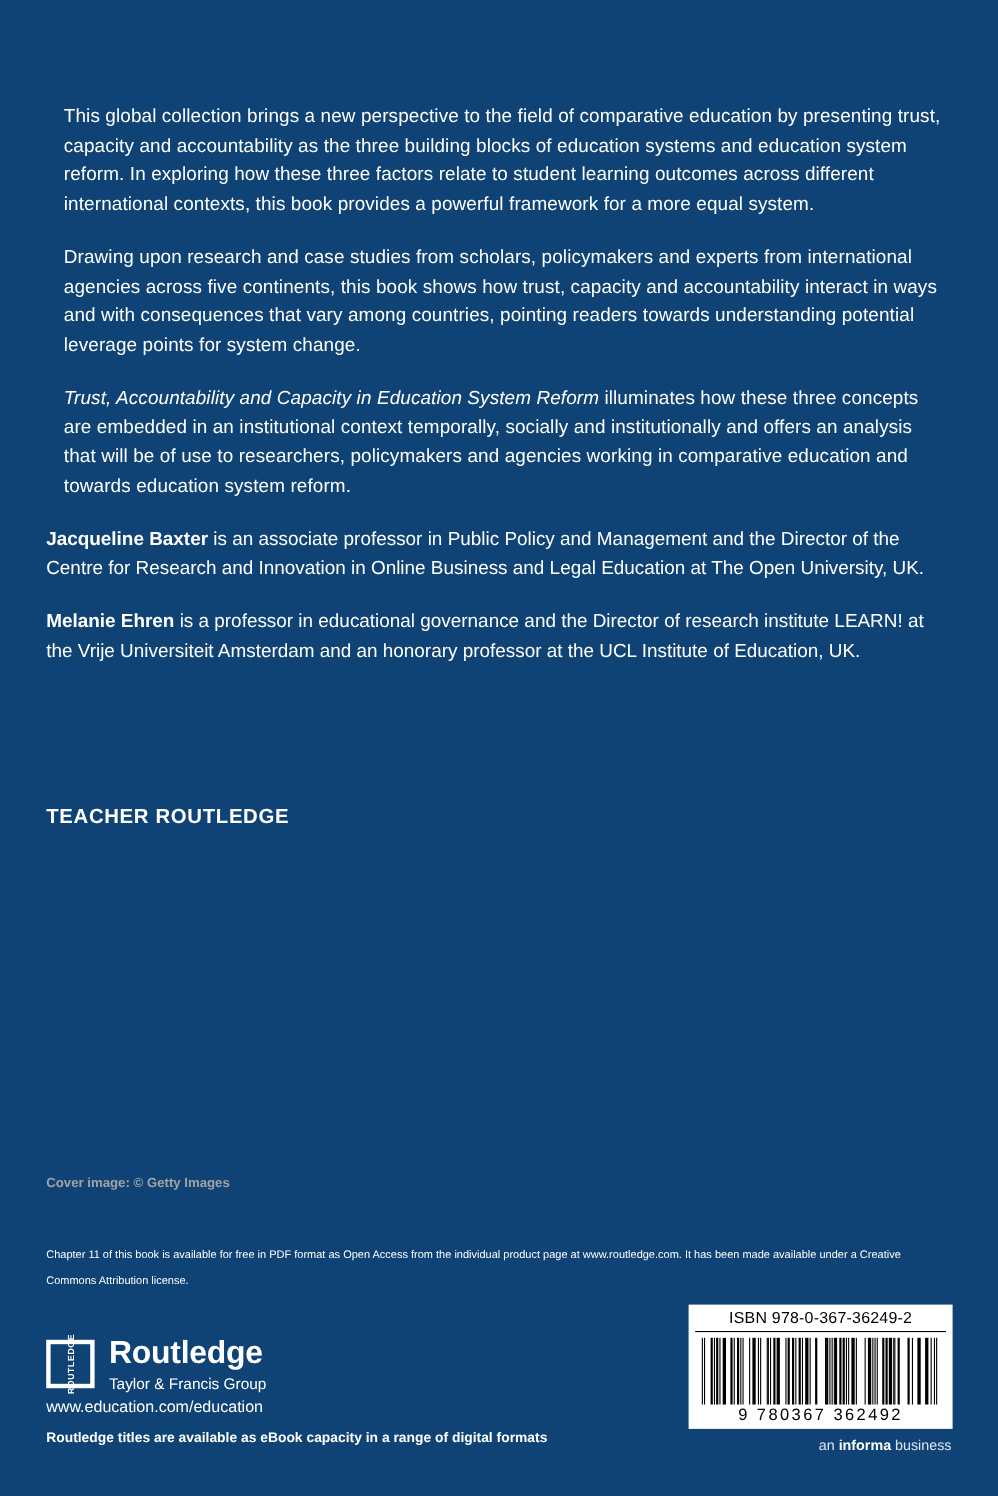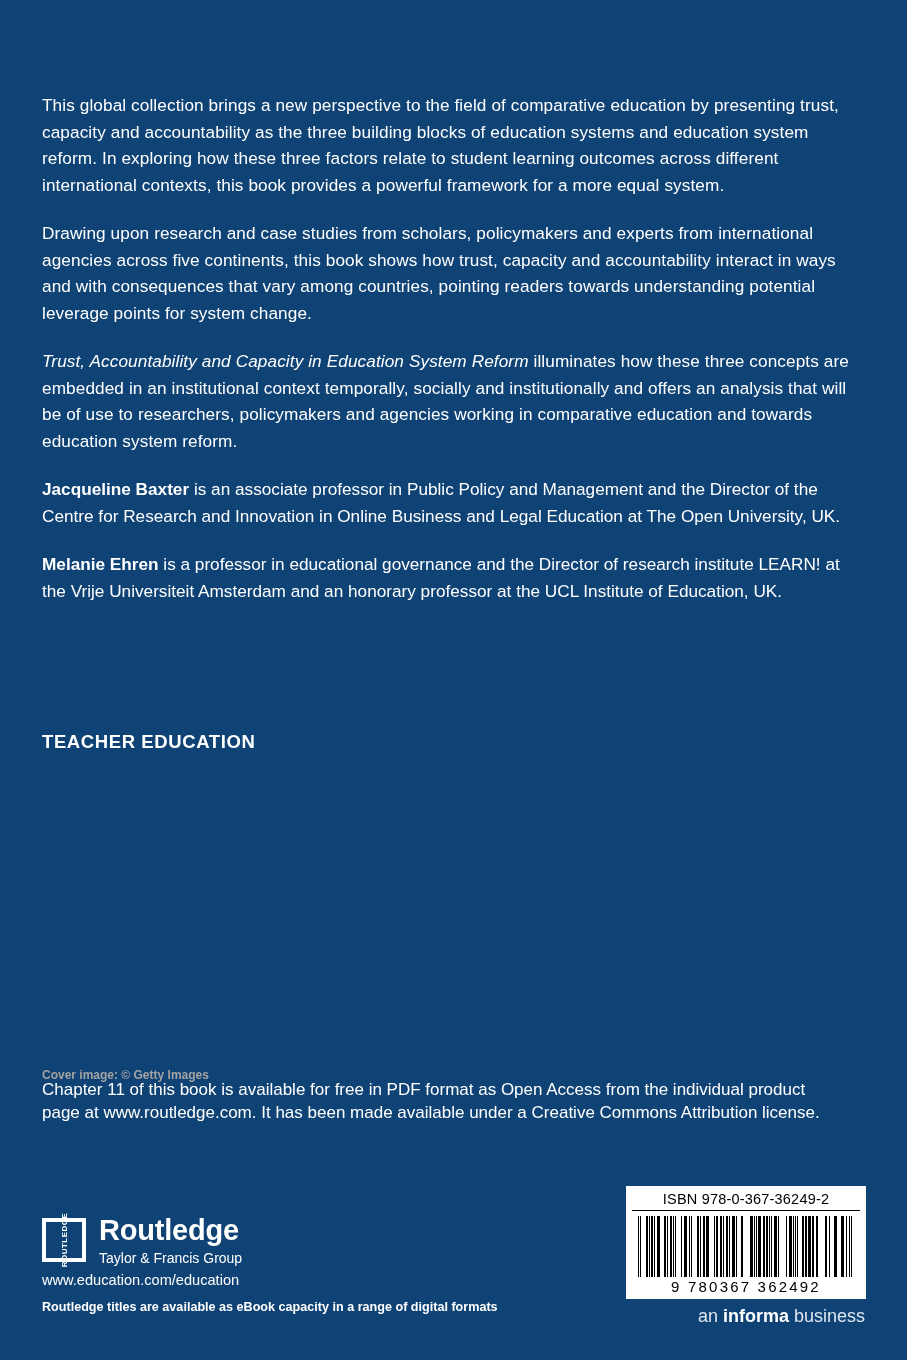--- a/index.html
+++ b/index.html
@@ -25,21 +25,21 @@
   .content {
     position: absolute;
     left: 42px;
     top: 92px;
     width: 818px;
   }
 
   .blurb-para {
     font-size: 17.2px;
     line-height: 26.5px;
-    margin: 0 0 22px 0;
+    margin: 0 0 22px 16px;
     color: #ffffff;
     letter-spacing: 0.1px;
   }
 
   .title-italic {
     font-style: italic;
   }
 
   .bio {
     font-size: 17.2px;
@@ -67,23 +67,23 @@
     left: 42px;
     top: 1068px;
     font-size: 12px;
     color: #a3a3a3;
     font-weight: bold;
   }
 
   .oa-note {
     position: absolute;
     left: 42px;
-    top: 1078px;
+    top: 1130px;
     width: 790px;
-    font-size: 17px;
+    font-size: 10px;
     line-height: 23px;
     color: #ffffff;
   }
 
   
   .logo-block {
     position: absolute;
     left: 42px;
     top: 1216px;
     display: flex;
@@ -207,21 +207,21 @@
     letter-spacing: 2.2px;
     color: #000;
     margin-top: 1px;
     font-family: "Liberation Sans", sans-serif;
   }
 
   .informa {
     position: absolute;
     right: 42px;
     top: 1306px;
-    font-size: 18px;
+    font-size: 13px;
     color: #dfe7ef;
   }
   .informa b { font-weight: bold; color: #ffffff; }
 </style>
 </head>
 <body>
 
 <div class="page">
 
   <div class="content">
@@ -231,21 +231,21 @@
     <p class="blurb-para">Drawing upon research and case studies from scholars, policymakers and experts from international agencies across five continents, this book shows how trust, capacity and accountability interact in ways and with consequences that vary among countries, pointing readers towards understanding potential leverage points for system change.</p>
 
     <p class="blurb-para"><span class="title-italic">Trust, Accountability and Capacity in Education System Reform</span><span> illuminates how these three concepts are embedded in an institutional context temporally, socially and institutionally and offers an analysis that will be of use to researchers, policymakers and agencies working in comparative education and towards education system reform.</span></p>
 
     <p class="bio"><span class="bio-name">Jacqueline Baxter</span><span> is an associate professor in Public Policy and Management and the Director of the Centre for Research and Innovation in Online Business and Legal Education at The Open University, UK.</span></p>
 
     <p class="bio"><span class="bio-name">Melanie Ehren</span><span> is a professor in educational governance and the Director of research institute LEARN! at the Vrije Universiteit Amsterdam and an honorary professor at the UCL Institute of Education, UK.</span></p>
 
   </div>
 
-  <div class="category">TEACHER EDUCATION</div>
+  <div class="category">TEACHER ROUTLEDGE</div>
 
   <div class="cover-credit">Cover image: © Getty Images</div>
 
   <div class="oa-note">Chapter 11 of this book is available for free in PDF format as Open Access from the individual product page at www.routledge.com. It has been made available under a Creative Commons Attribution license.</div>
 
   <div class="logo-block">
     <div class="logo-mark">
       <div class="rbar"></div>
       <div class="rtext">ROUTLEDGE</div>
     </div>

